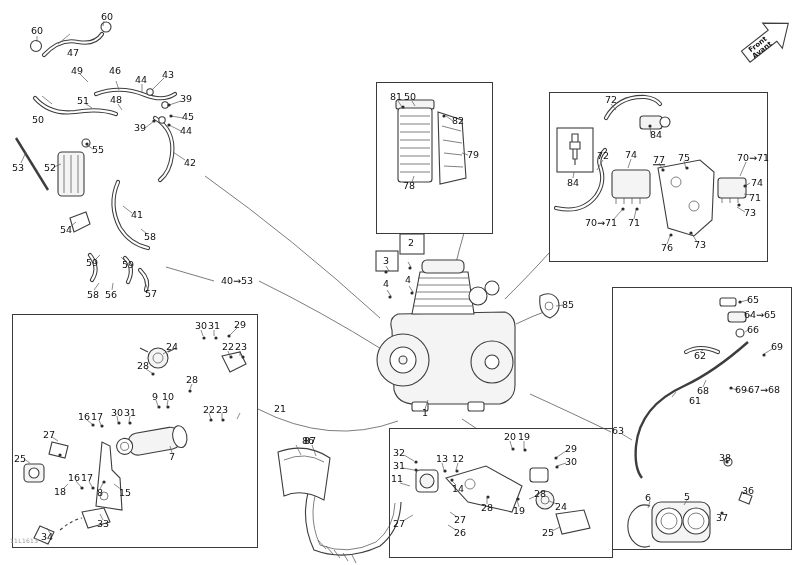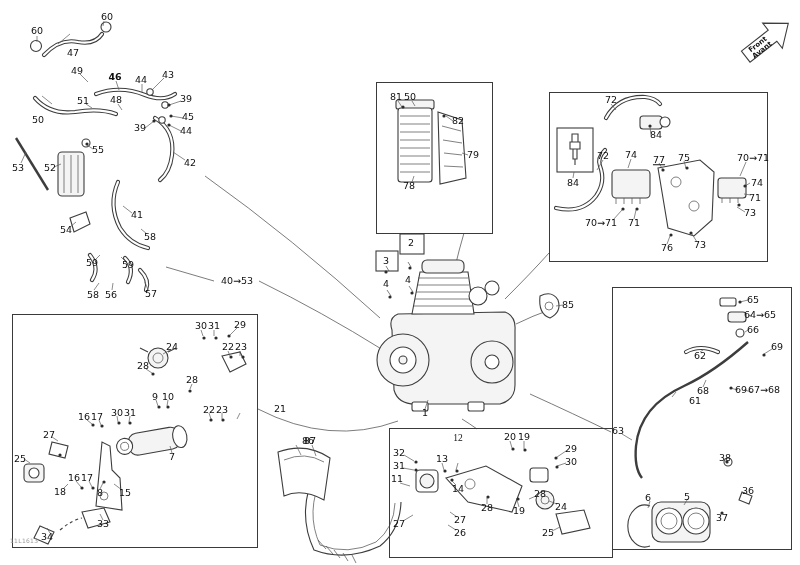--- a/index.html
+++ b/index.html
@@ -213,21 +213,21 @@
   <div class="pbox" style="left:549px; top:92px;  width:217px; height:168px;"></div>
   <div class="pbox" style="left:612px; top:287px; width:178px; height:261px;"></div>
   <div class="pbox" style="left:389px; top:428px; width:222px; height:128px;"></div>
   <div class="pbox" style="left:12px;  top:314px; width:244px; height:232px;"></div>
 
   <div>
       <span class="callout" style="left: 37px; top: 31px;">60</span>
       <span class="callout" style="left: 73px; top: 31px; margin-top: 22px;">47</span>
       <span class="callout" style="left: 107px; top: 17px;">60</span>
       <span class="callout" style="left: 77px; top: 71px;">49</span>
-      <span class="callout" style="left: 115px; top: 77px; font-weight: bold;">46</span>
+      <span class="callout" style="left: 115px; top: 71px;">46</span>
       <span class="callout" style="left: 141px; top: 80px;">44</span>
       <span class="callout" style="left: 168px; top: 75px;">43</span>
       <span class="callout" style="left: 38px; top: 93px; margin-top: 27px;">50</span>
       <span class="callout" style="left: 83px; top: 101px;">51</span>
       <span class="callout" style="left: 116px; top: 100px;">48</span>
       <span class="callout" style="left: 186px; top: 99px;">39</span>
       <span class="callout" style="left: 188px; top: 117px;">45</span>
       <span class="callout" style="left: 140px; top: 128px;">39</span>
       <span class="callout" style="left: 186px; top: 131px;">44</span>
       <span class="callout" style="left: 98px; top: 150px;">55</span>
@@ -285,21 +285,21 @@
       <span class="callout" style="left: 748px; top: 491px;">36</span>
       <span class="callout" style="left: 722px; top: 518px;">37</span>
       <span class="callout" style="left: 687px; top: 497px;">5</span>
       <span class="callout" style="left: 648px; top: 498px;">6</span>
       <span class="callout" style="left: 510px; top: 437px;">20</span>
       <span class="callout" style="left: 524px; top: 437px;">19</span>
       <span class="callout" style="left: 571px; top: 449px;">29</span>
       <span class="callout" style="left: 399px; top: 453px;">32</span>
       <span class="callout" style="left: 399px; top: 466px;">31</span>
       <span class="callout" style="left: 442px; top: 459px;">13</span>
-      <span class="callout" style="left: 458px; top: 439px; font-family: Liberation Serif, serif;">12</span>
+      <span class="callout" style="left: 458px; top: 459px;">12</span>
       <span class="callout" style="left: 571px; top: 462px;">30</span>
       <span class="callout" style="left: 397px; top: 479px;">11</span>
       <span class="callout" style="left: 458px; top: 489px;">14</span>
       <span class="callout" style="left: 540px; top: 494px;">28</span>
       <span class="callout" style="left: 561px; top: 507px;">24</span>
       <span class="callout" style="left: 519px; top: 511px;">19</span>
       <span class="callout" style="left: 487px; top: 508px;">28</span>
       <span class="callout" style="left: 399px; top: 524px;">27</span>
       <span class="callout" style="left: 460px; top: 520px;">27</span>
       <span class="callout" style="left: 460px; top: 533px;">26</span>

